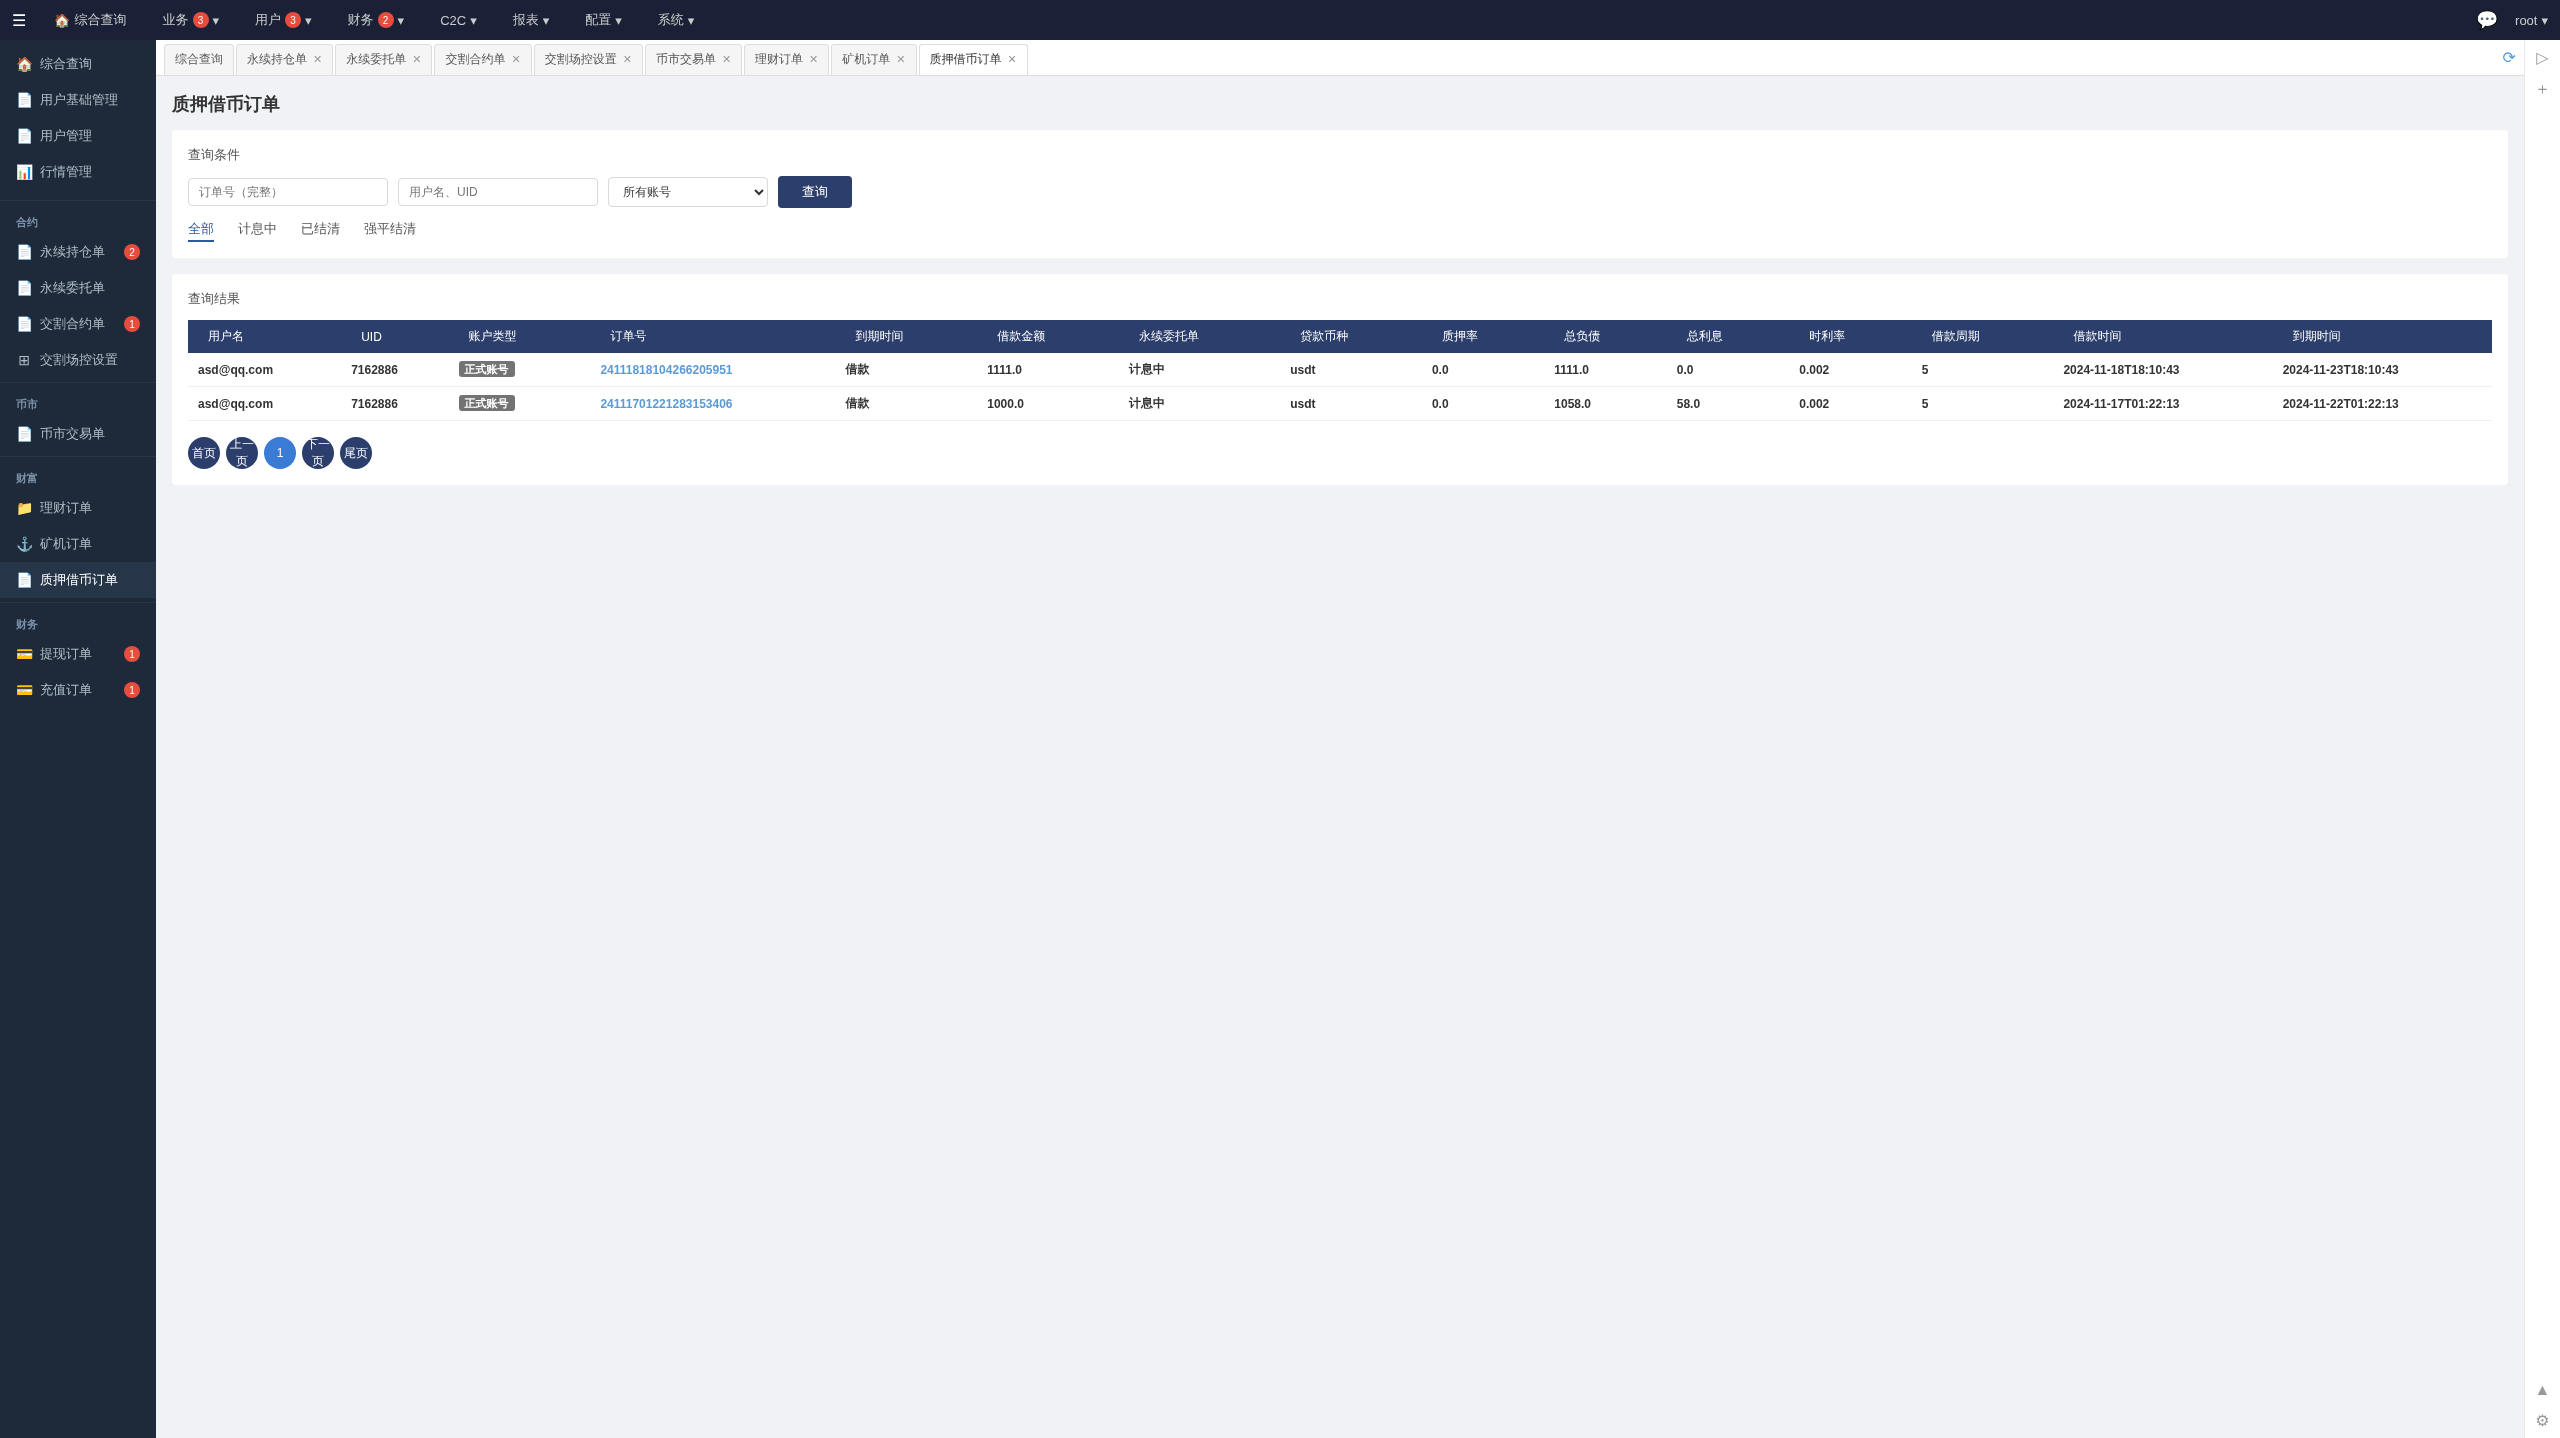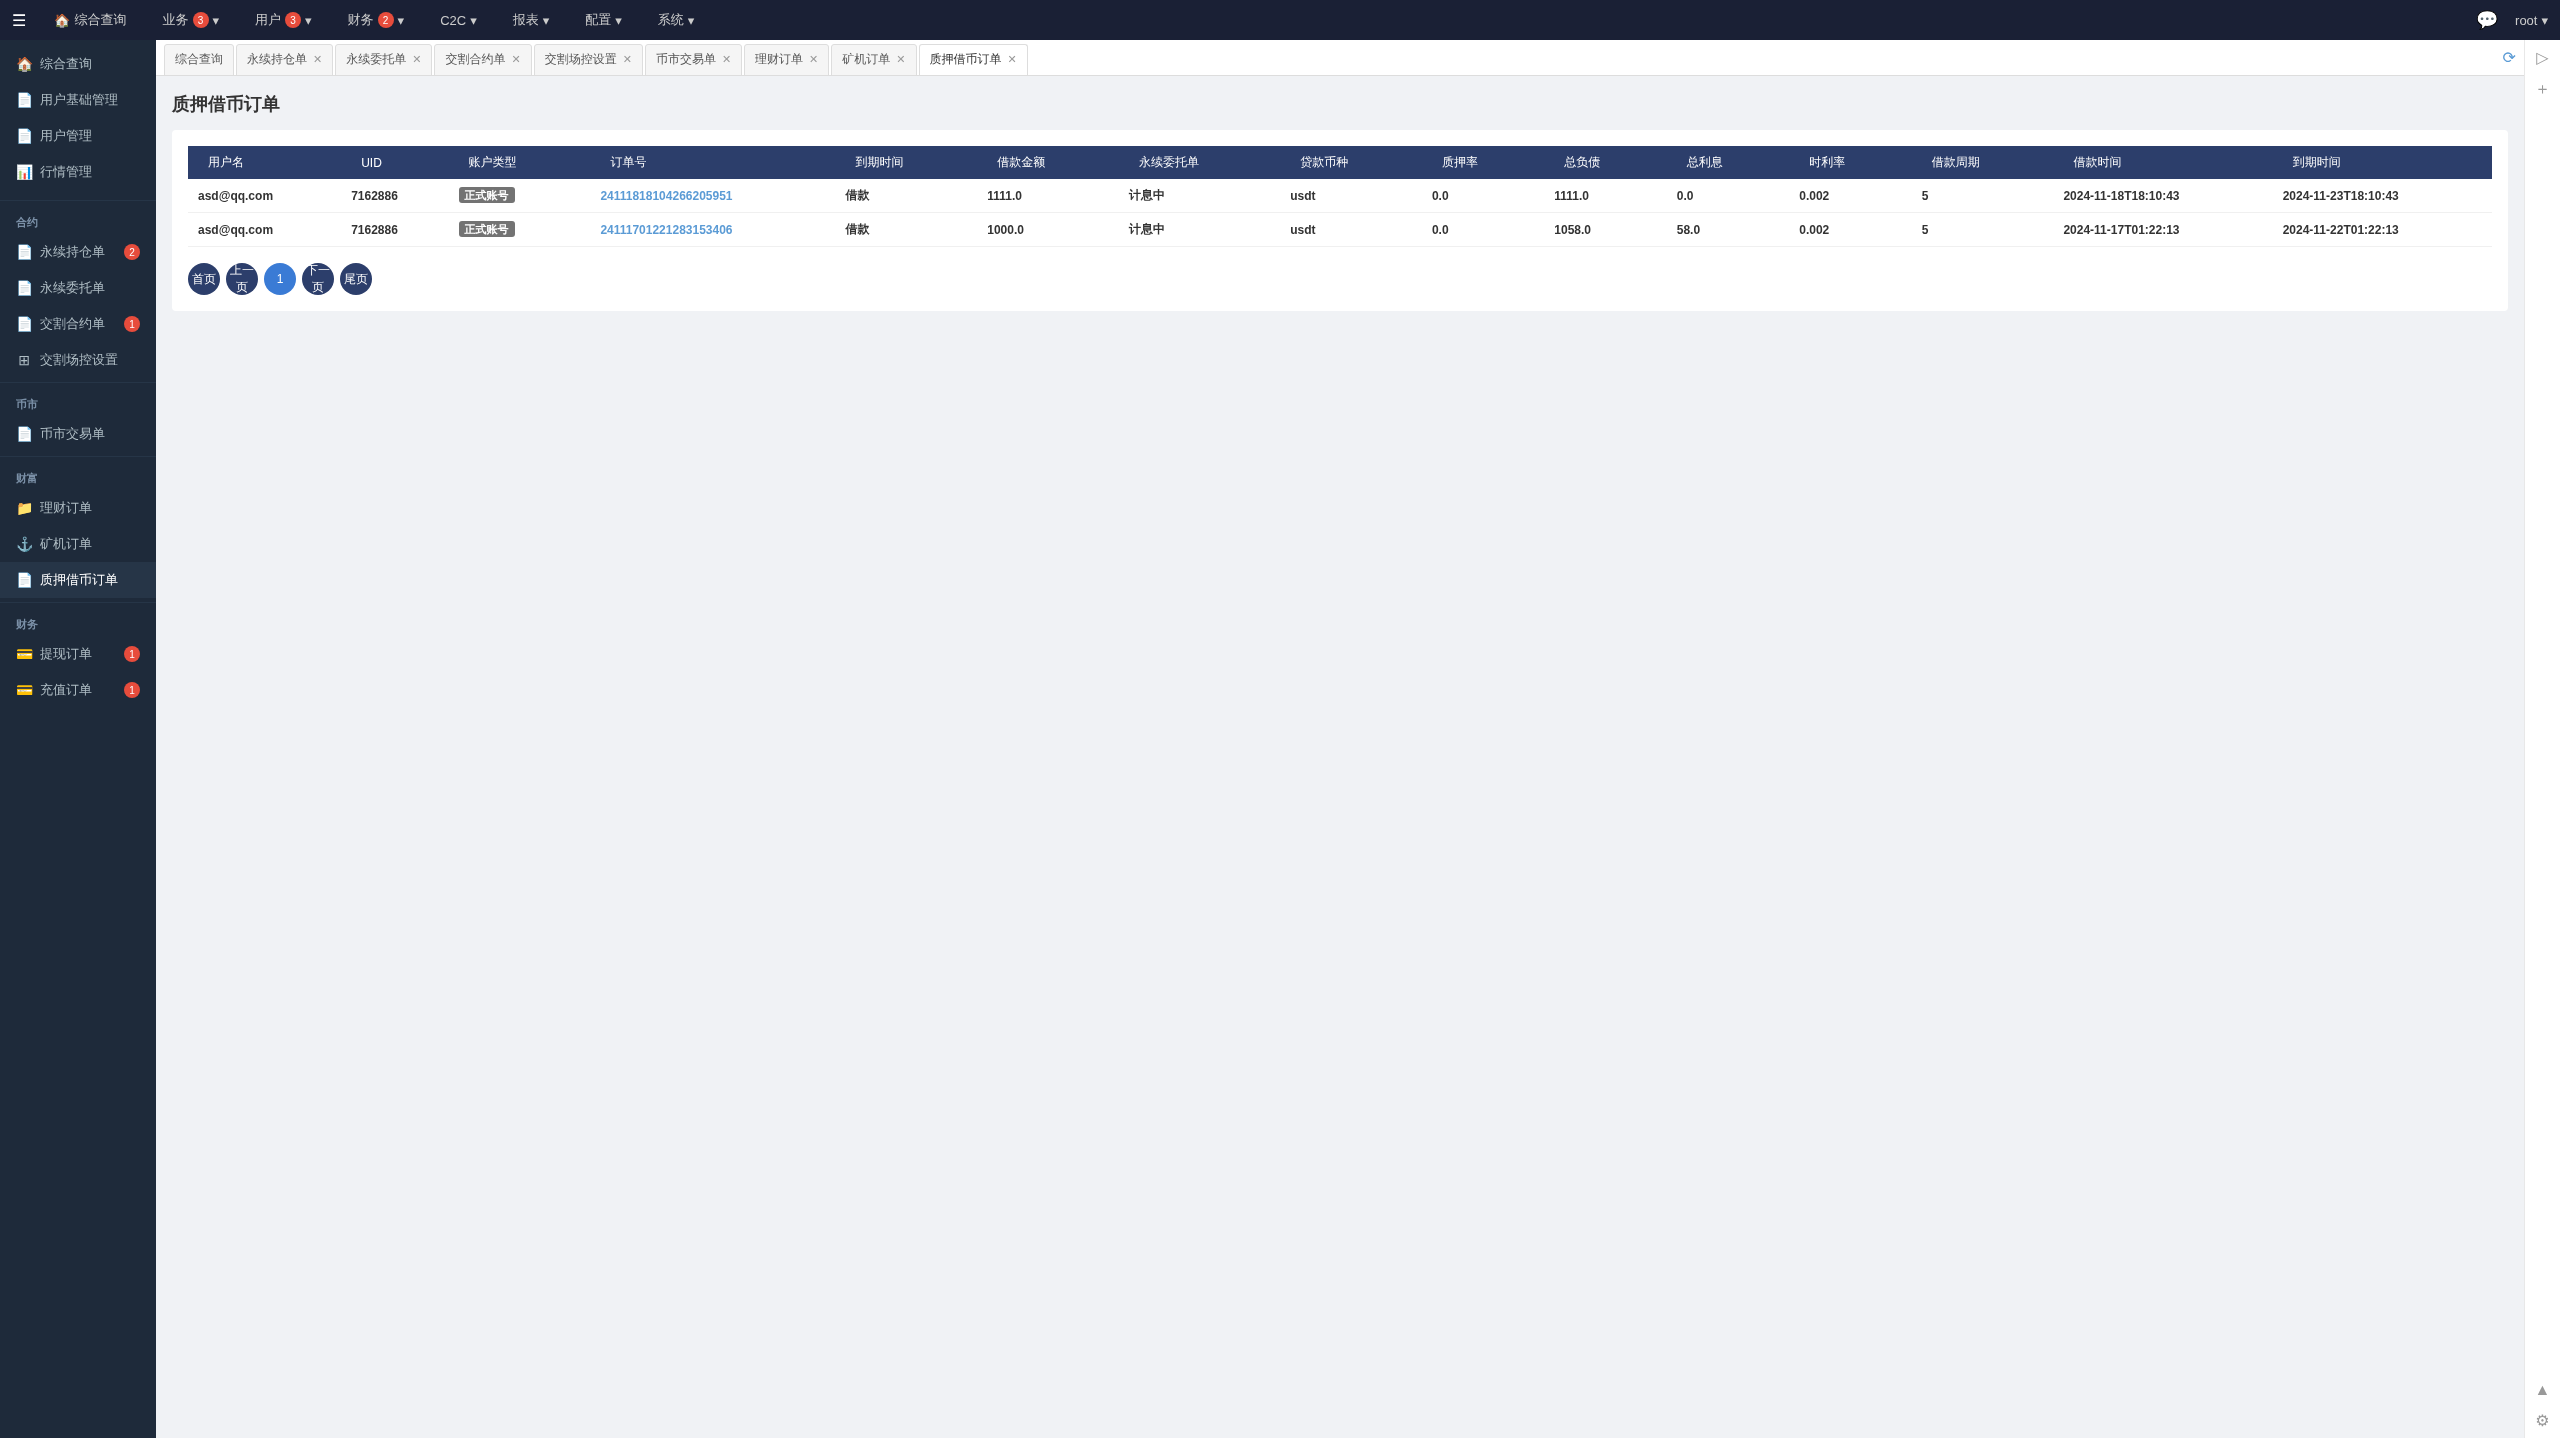--- a/index.html
+++ b/index.html
@@ -243,22 +243,42 @@
       <div class="tab-item active">
         <span>质押借币订单</span>
         <span class="tab-close">✕</span>
       </div>
       <span class="tab-refresh">⟳</span>
     </div>
 
     <div class="page-content">
       <div class="page-title">质押借币订单</div>
 
+      <div class="search-section">
+        <div class="search-label">查询条件</div>
+        <div class="search-row">
+          <input class="search-input" type="text" placeholder="订单号（完整）" style="">
+          <input class="search-input" type="text" placeholder="用户名、UID" style="">
+          <select class="search-select">
+            <option>所有账号</option>
+            <option>正式账号</option>
+            <option>测试账号</option>
+          </select>
+          <button class="search-btn">查询</button>
+        </div>
+        <div class="filter-tabs">
+          <span class="filter-tab active">全部</span>
+          <span class="filter-tab">计息中</span>
+          <span class="filter-tab">已结清</span>
+          <span class="filter-tab">强平结清</span>
+        </div>
+      </div>
 
       <div class="results-section">
+        <div class="results-label">查询结果</div>
         <table class="data-table">
           <thead>
             <tr>
               <th>用户名</th>
               <th>UID</th>
               <th>账户类型</th>
               <th>订单号</th>
               <th>到期时间</th>
               <th>借款金额</th>
               <th>永续委托单</th>

